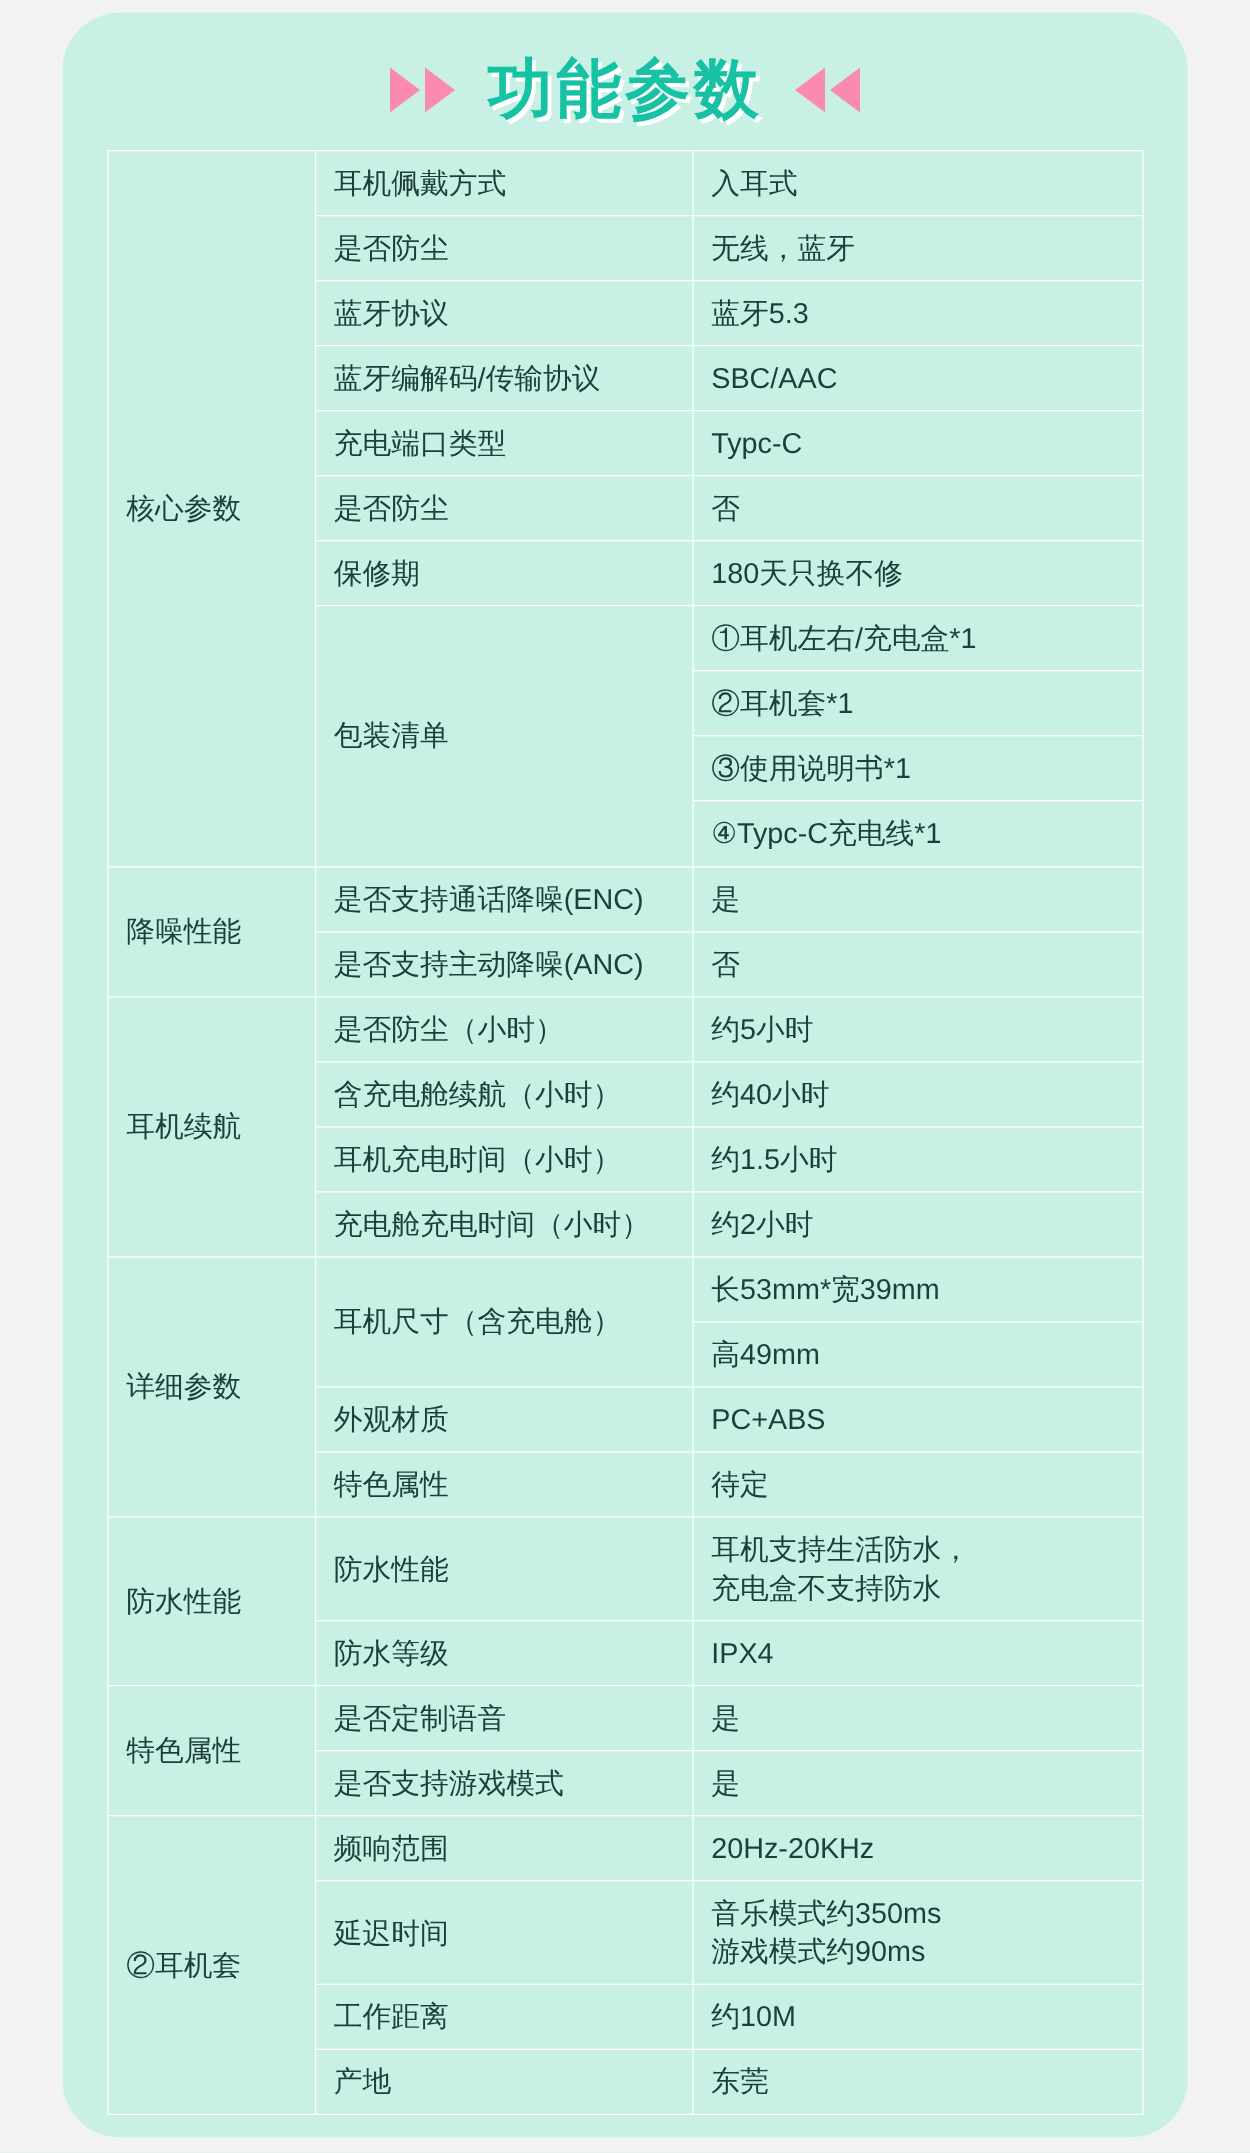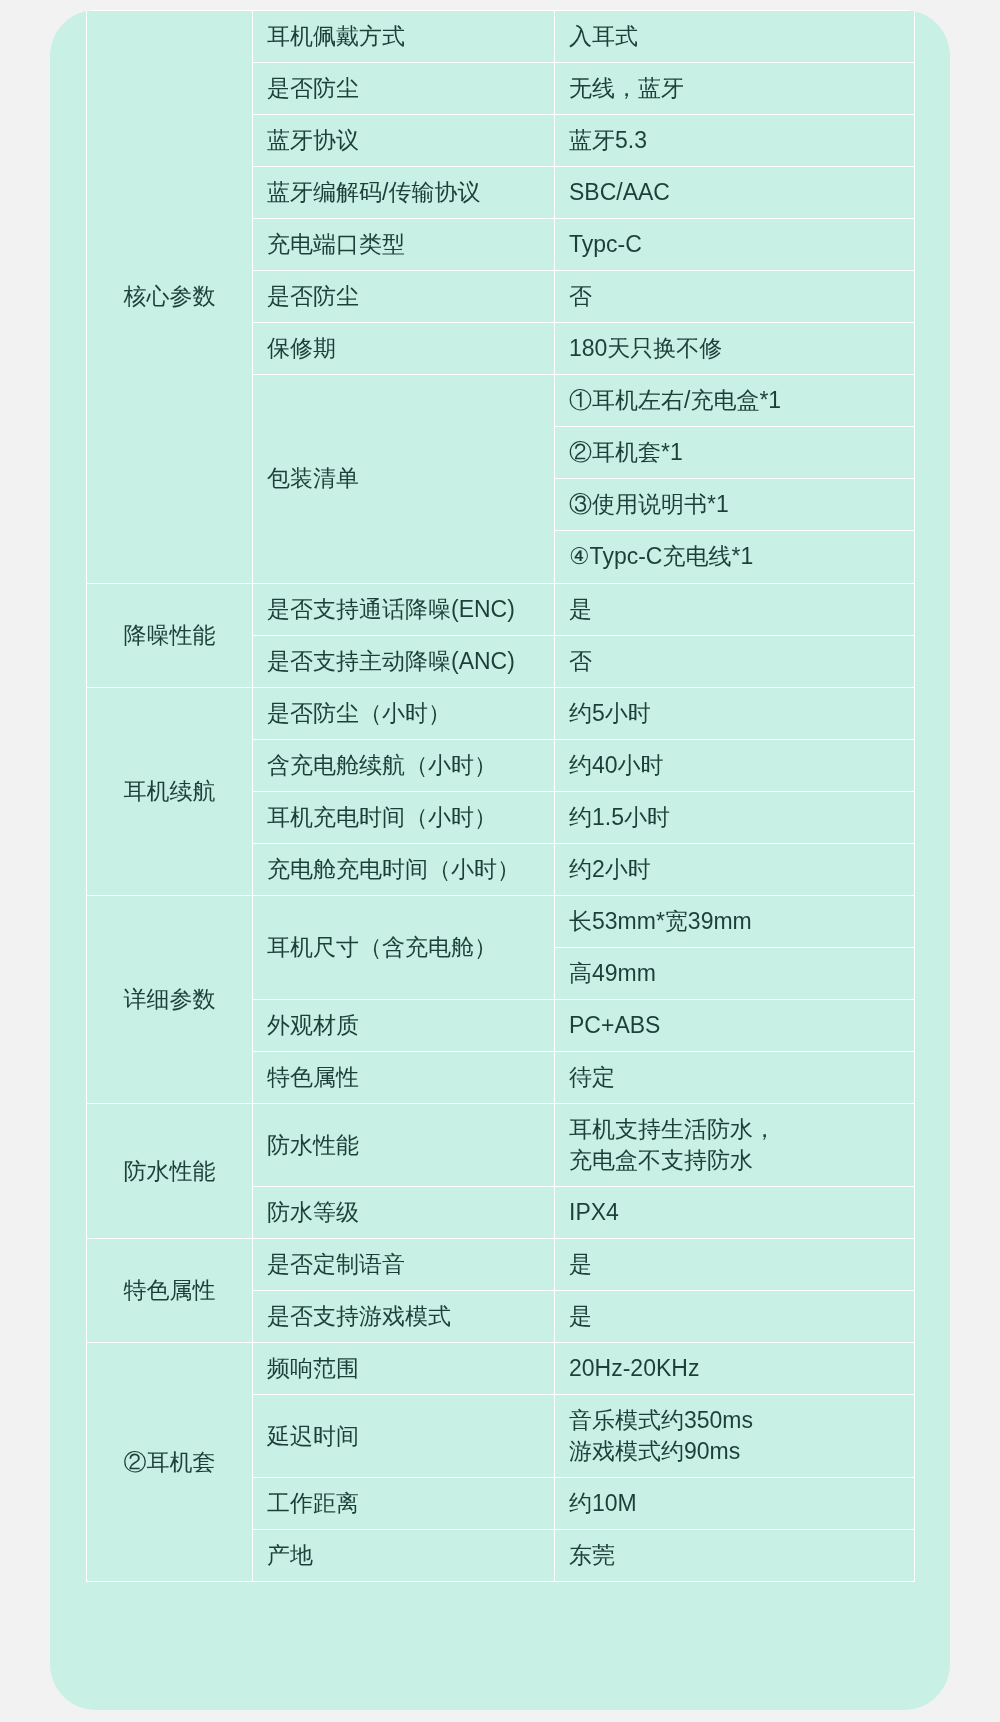--- a/index.html
+++ b/index.html
@@ -70,21 +70,20 @@
   table.spec td {
     border: 1px solid #ffffff;
     font-size: 23px;
     color: #1d3f3a;
     padding: 10px 14px;
     vertical-align: middle;
     line-height: 1.35;
     box-sizing: border-box;
   }
   td.cat {
-    text-align: center;
     width: 166px;
     font-size: 25px;
     color: #14423c;
   }
   td.name {
     width: 302px;
   }
   td.val {
     width: 360px;
   }
@@ -92,20 +91,31 @@
     white-space: pre-line;
     margin-left: 39px;
   }
   .row-tall td { height: 44px; }
 </style>
 </head>
 <body>
 
 <div class="card">
 
+  <div class="title-row">
+    <span class="arrows">
+      <span class="tri-r"></span>
+        <span class="tri-r"></span>
+    </span>
+    <span class="page-title">功能参数</span>
+    <span class="arrows">
+      <span class="tri-l"></span>
+        <span class="tri-l"></span>
+    </span>
+  </div>
 
   <div class="table-wrap">
     <table class="spec">
       <tbody id="spec-body">
           <tr class="row-tall">
             <td class="cat" rowspan="11">核心参数</td>
             <td class="name" rowspan="1">耳机佩戴方式</td>
             <td class="val multi-line">入耳式</td>
           </tr>
           <tr class="row-tall">

